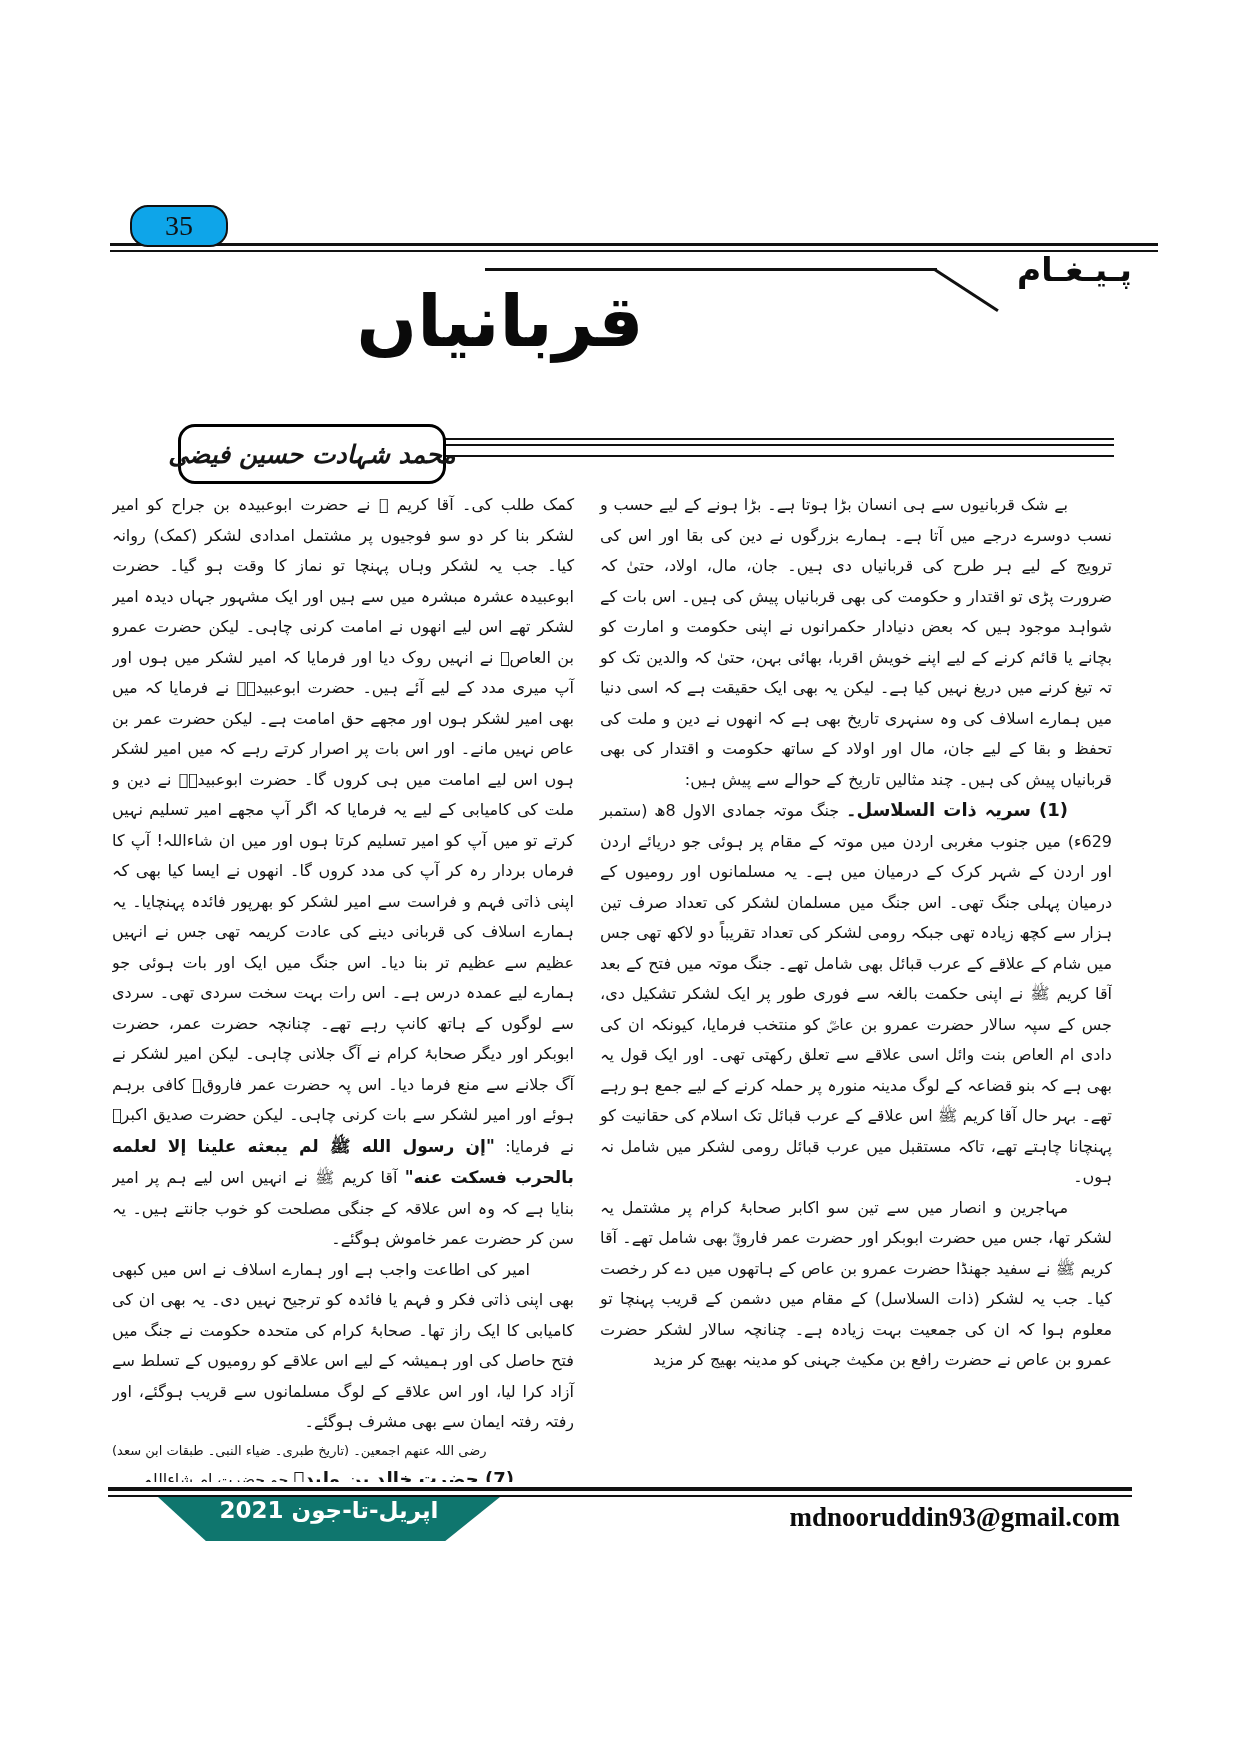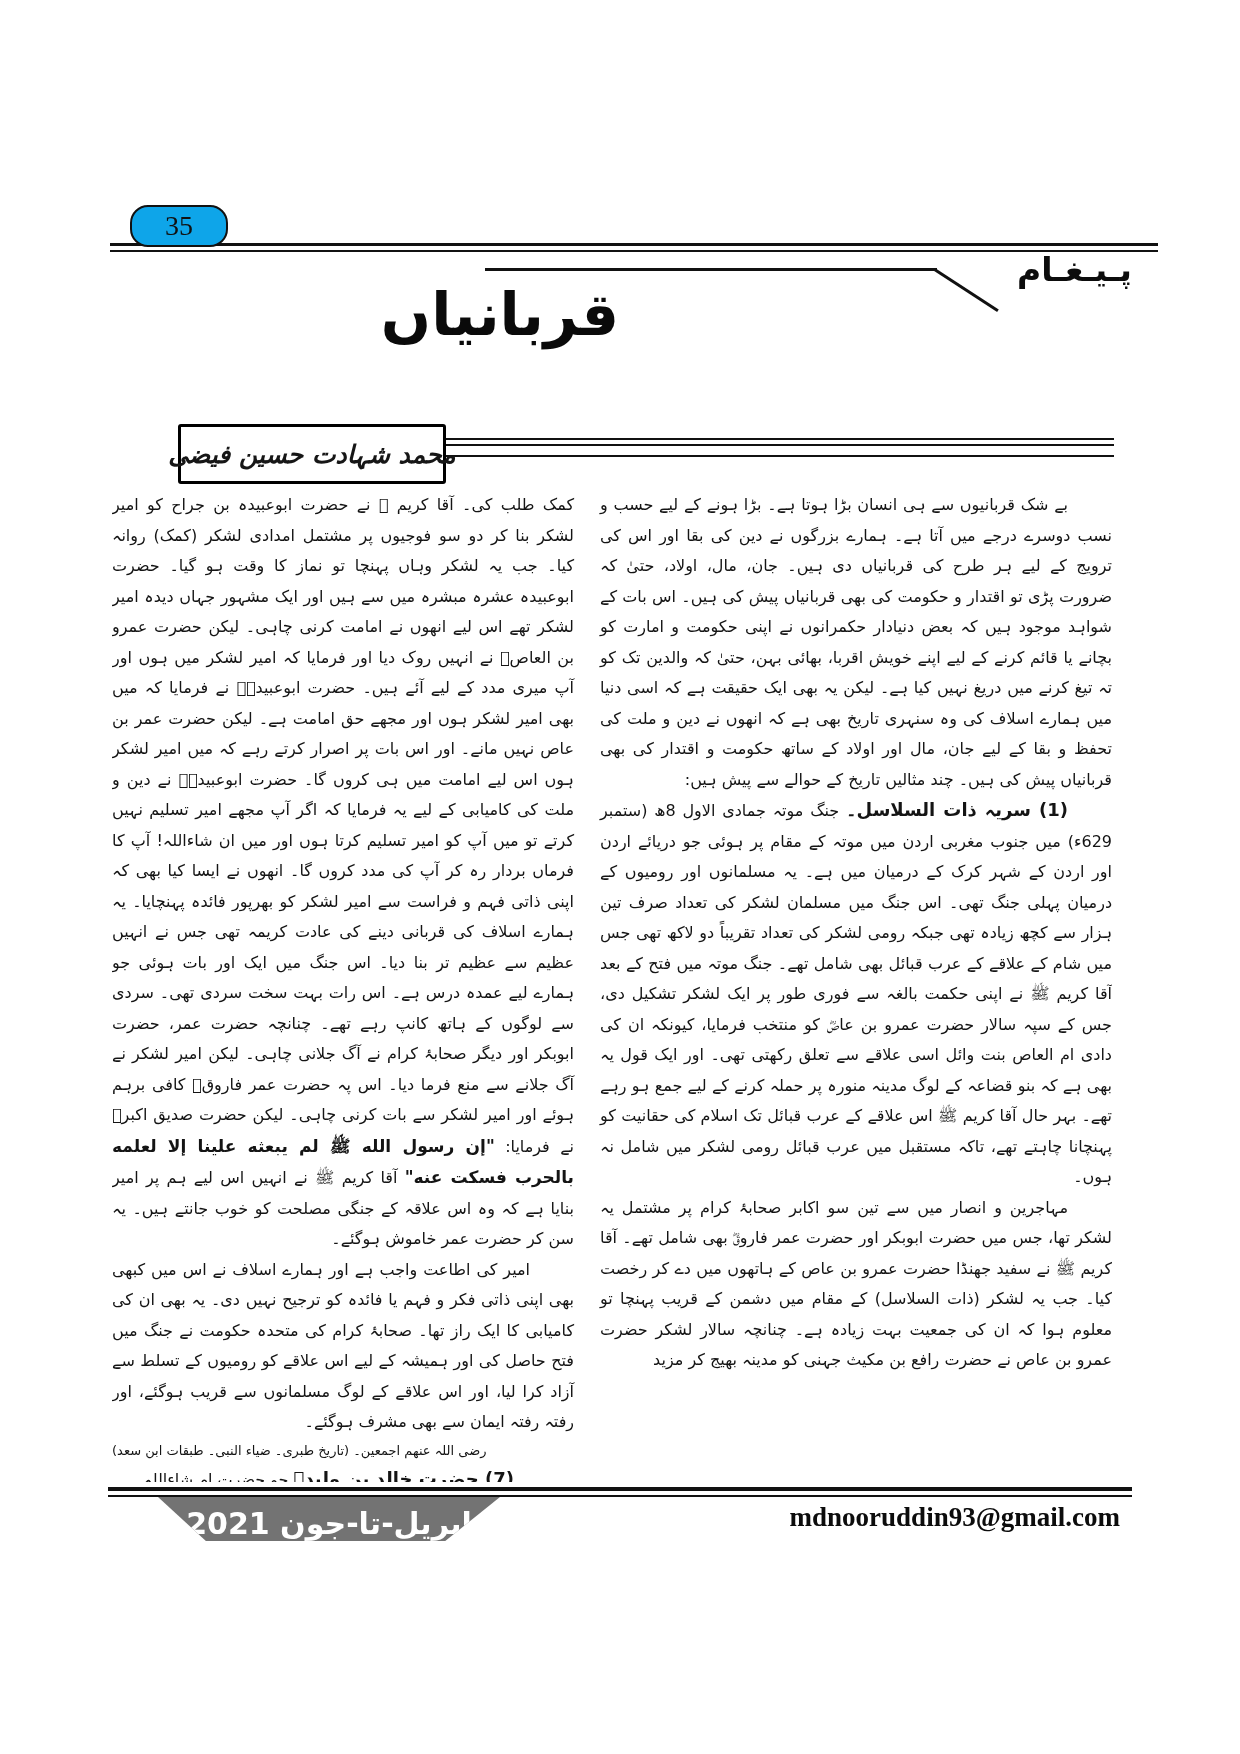--- a/index.html
+++ b/index.html
@@ -51,27 +51,27 @@
   }
   .subsection{
     position:absolute;top:250px;right:108px;
     font-size:33px;font-weight:bold;color:#0c0c0c;
     letter-spacing:1px;
   }
   
   .article-title{
     position:absolute;top:278px;left:0;width:1000px;
     text-align:center;
-    font-size:59px;font-weight:bold;color:#0a0a0a;
+    font-size:71px;font-weight:bold;color:#0a0a0a;
     line-height:1.25;
   }
   .author-box{
     position:absolute;top:424px;left:178px;
     width:262px;height:54px;
-    border:3px solid #000;border-radius:3px;
+    border:3px solid #000;border-radius:17px;
     display:flex;align-items:center;justify-content:center;
     background:#fff;z-index:2;
   }
   .author-name{
     font-size:25px;font-weight:bold;font-style:italic;color:#161616;
     white-space:nowrap;
   }
   .triple-line{
     position:absolute;top:438px;left:440px;right:126px;
     height:15px;
@@ -104,24 +104,24 @@
   
   .footer-rule{
     position:absolute;top:1487px;left:108px;right:108px;
     height:4px;
     border-top:4px solid #111;
     border-bottom:2px solid #111;
   }
   .footer-date{
     position:absolute;top:1497px;left:158px;
     width:342px;height:44px;
-    background:#737373;
+    background:#0f766e;
     clip-path:polygon(0 0,100% 0,84% 100%,14% 100%);
-    display:flex;align-items:flex-end;justify-content:center;
-    color:#fff;font-size:30px;font-weight:bold;
+    display:flex;align-items:flex-start;justify-content:center;
+    color:#fff;font-size:23px;font-weight:bold;
   }
   .footer-email{
     position:absolute;top:1502px;right:120px;
     font-family:"Liberation Serif",serif;
     font-size:27px;font-weight:bold;color:#0c0c0c;
     direction:ltr;
   }
 </style>
 </head>
 <body>

